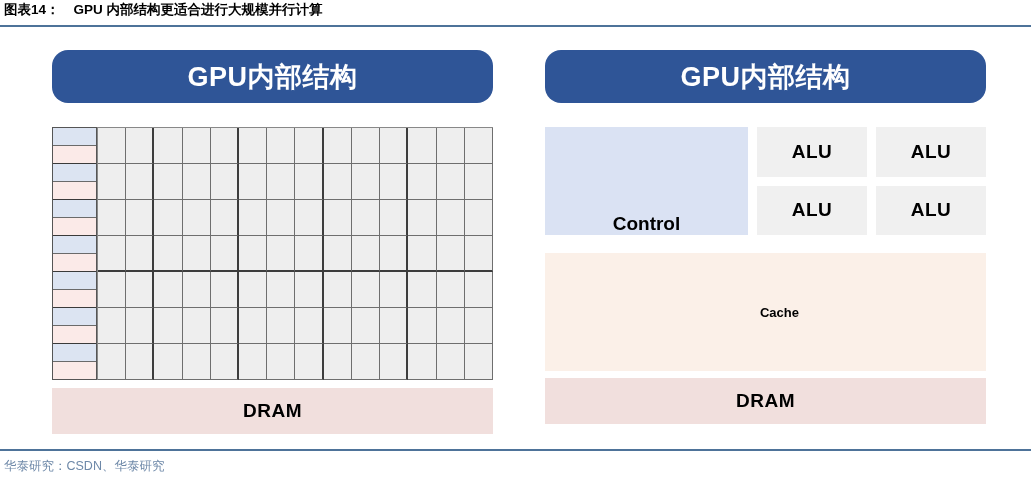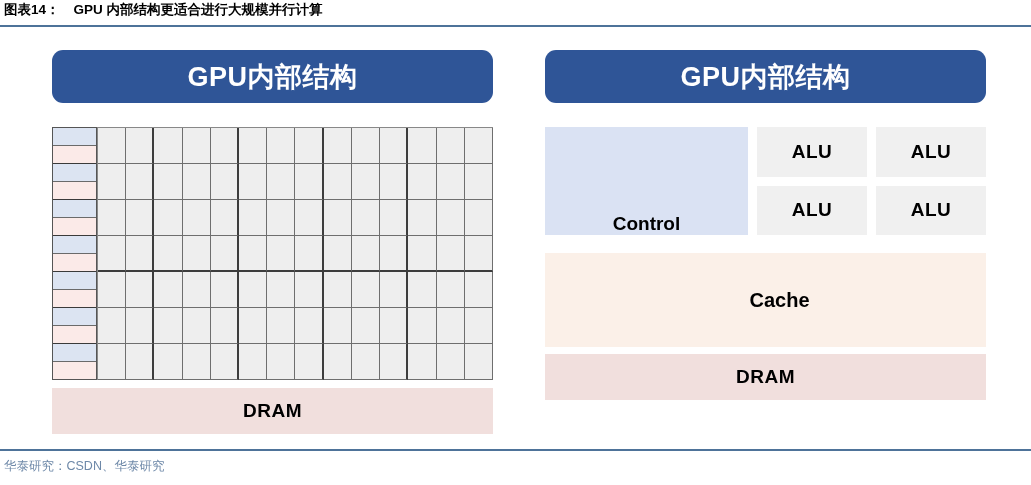--- a/index.html
+++ b/index.html
@@ -57,21 +57,21 @@
   
   .panel {
     position: absolute;
     top: 50px;
   }
   .panel-gpu  { left: 52px;  width: 441px; }
   .panel-cpu  { left: 545px; width: 441px; }
 
   .header-bar {
     height: 53px;
-    border-radius: 11px;
+    border-radius: 16px;
     background: #2f5597;
     color: #ffffff;
     font-size: 27px;
     font-weight: bold;
     display: flex;
     align-items: center;
     justify-content: center;
     letter-spacing: 0.5px;
   }
 
@@ -166,26 +166,26 @@
     display: flex;
     align-items: center;
     justify-content: center;
     font-size: 19px;
     font-weight: bold;
     color: #000000;
     letter-spacing: 0.5px;
   }
   .cache-block {
     margin-top: 18px;
-    height: 94px;
+    height: 118px;
     background: #fbf0e8;
     display: flex;
     align-items: center;
     justify-content: center;
-    font-size: 20px;
+    font-size: 13px;
     font-weight: bold;
     color: #000000;
     padding-left: 28px;
   }
 </style>
 </head>
 <body>
 
 <div class="fig-title">
   <span class="num">图表14：</span><span>GPU 内部结构更适合进行大规模并行计算</span>

